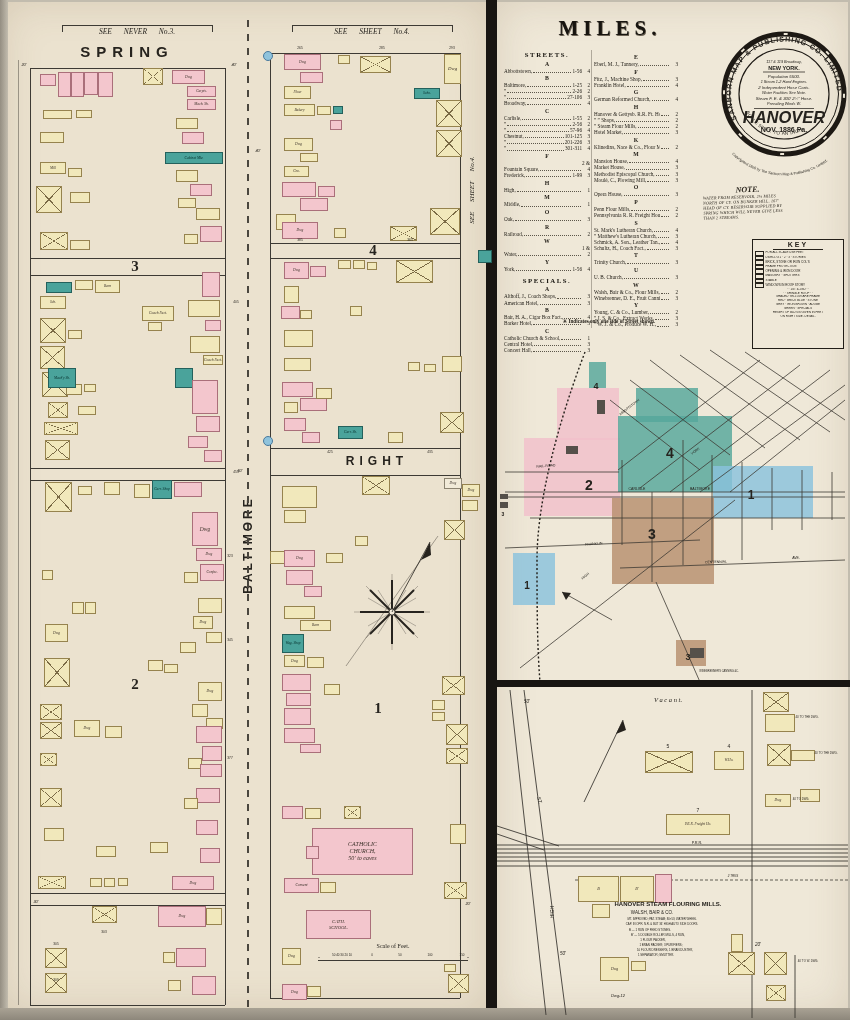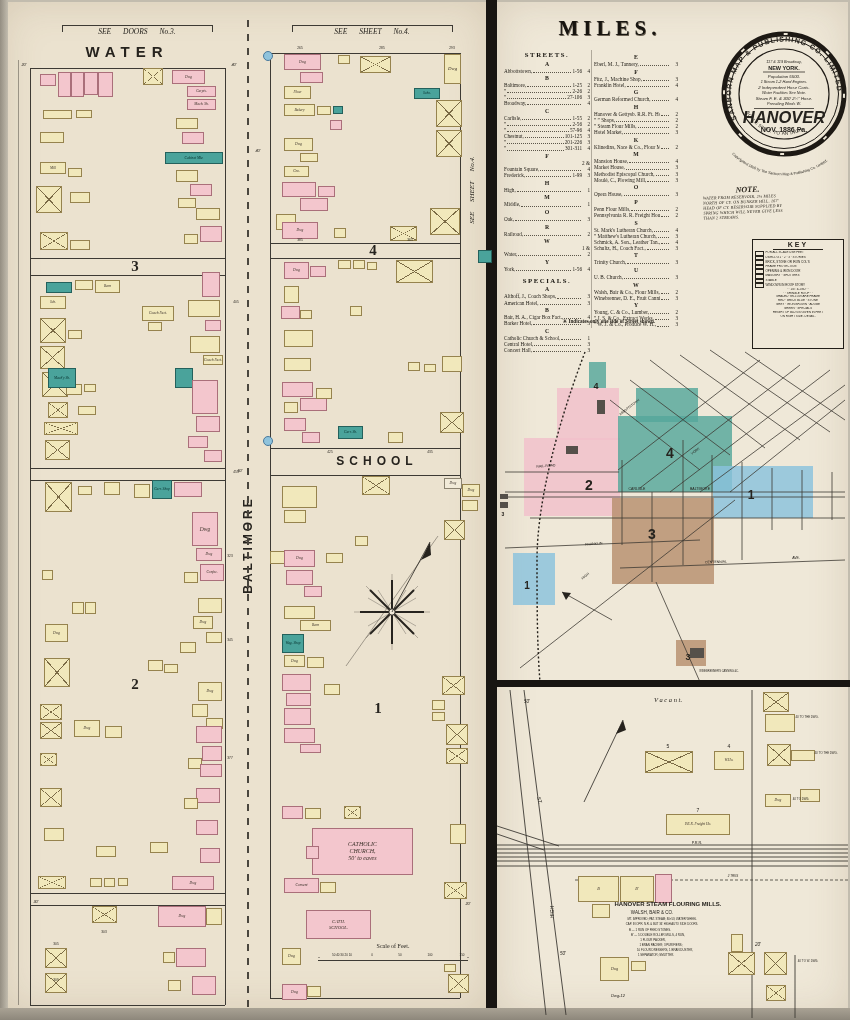--- a/index.html
+++ b/index.html
@@ -389,24 +389,24 @@
       <div class="bld y xb" style="left: 444px; top: 882px; width: 23px; height: 17px;"></div>
       <div class="bld y" style="left: 282px; top: 948px; width: 19px; height: 17px;">
         <span style="font-size: 3.6px;">Dwg</span>
       </div>
       <div class="bld p" style="left: 282px; top: 984px; width: 25px; height: 16px;">
         <span style="font-size: 3.6px;">Dwg</span>
       </div>
       <div class="bld y" style="left: 307px; top: 986px; width: 14px; height: 11px;"></div>
       <div class="bld y xb" style="left: 448px; top: 974px; width: 21px; height: 19px;"></div>
       <div class="bld y" style="left: 444px; top: 964px; width: 12px; height: 8px;"></div>
-      <span class="mt ser i" style="left: 137px; top: 31px; font-size: 7.5px; transform: translate(-50%, -50%); word-spacing: 10px;">SEE  DOORS  No.3.</span>
+      <span class="mt ser i" style="left: 137px; top: 31px; font-size: 7.5px; transform: translate(-50%, -50%); word-spacing: 10px;">SEE  NEVER  No.3.</span>
       <span class="mt ser i" style="left: 372px; top: 31px; font-size: 7.5px; transform: translate(-50%, -50%); word-spacing: 10px;">SEE  SHEET  No.4.</span>
-      <span class="mt b" style="left: 127px; top: 51px; font-size: 15px; transform: translate(-50%, -50%); letter-spacing: 6px;">WATER</span>
-      <span class="mt b" style="left: 377px; top: 461px; font-size: 12px; transform: translate(-50%, -50%); letter-spacing: 5px;">SCHOOL</span>
+      <span class="mt b" style="left: 127px; top: 51px; font-size: 15px; transform: translate(-50%, -50%); letter-spacing: 6px;">SPRING</span>
+      <span class="mt b" style="left: 377px; top: 461px; font-size: 12px; transform: translate(-50%, -50%); letter-spacing: 5px;">RIGHT</span>
       <span class="mt b" style="left: 248px; top: 545px; font-size: 12px; transform: translate(-50%, -50%) rotate(-90deg); letter-spacing: 3px;">BALTIMORE</span>
       <span class="mt ser i" style="left: 472px; top: 190px; font-size: 7px; transform: translate(-50%, -50%) rotate(-90deg); word-spacing: 8px;">SEE  SHEET  No.4.</span>
       <span class="mt ser b" style="left: 135px; top: 266px; font-size: 15px; transform: translate(-50%, -50%);">3</span>
       <span class="mt ser b" style="left: 373px; top: 250px; font-size: 15px; transform: translate(-50%, -50%);">4</span>
       <span class="mt ser b" style="left: 135px; top: 684px; font-size: 15px; transform: translate(-50%, -50%);">2</span>
       <span class="mt ser b" style="left: 378px; top: 708px; font-size: 15px; transform: translate(-50%, -50%);">1</span>
       <span class="mt ser" style="left: 393px; top: 946px; font-size: 6px; transform: translate(-50%, -50%);">Scale of Feet.</span>
       <span class="mt" style="left: 342px; top: 955px; font-size: 3px; transform: translate(-50%, -50%);">50 40 30 20 10</span>
       <span class="mt" style="left: 372px; top: 955px; font-size: 3px; transform: translate(-50%, -50%);">0</span>
       <span class="mt" style="left: 400px; top: 955px; font-size: 3px; transform: translate(-50%, -50%);">50</span>

